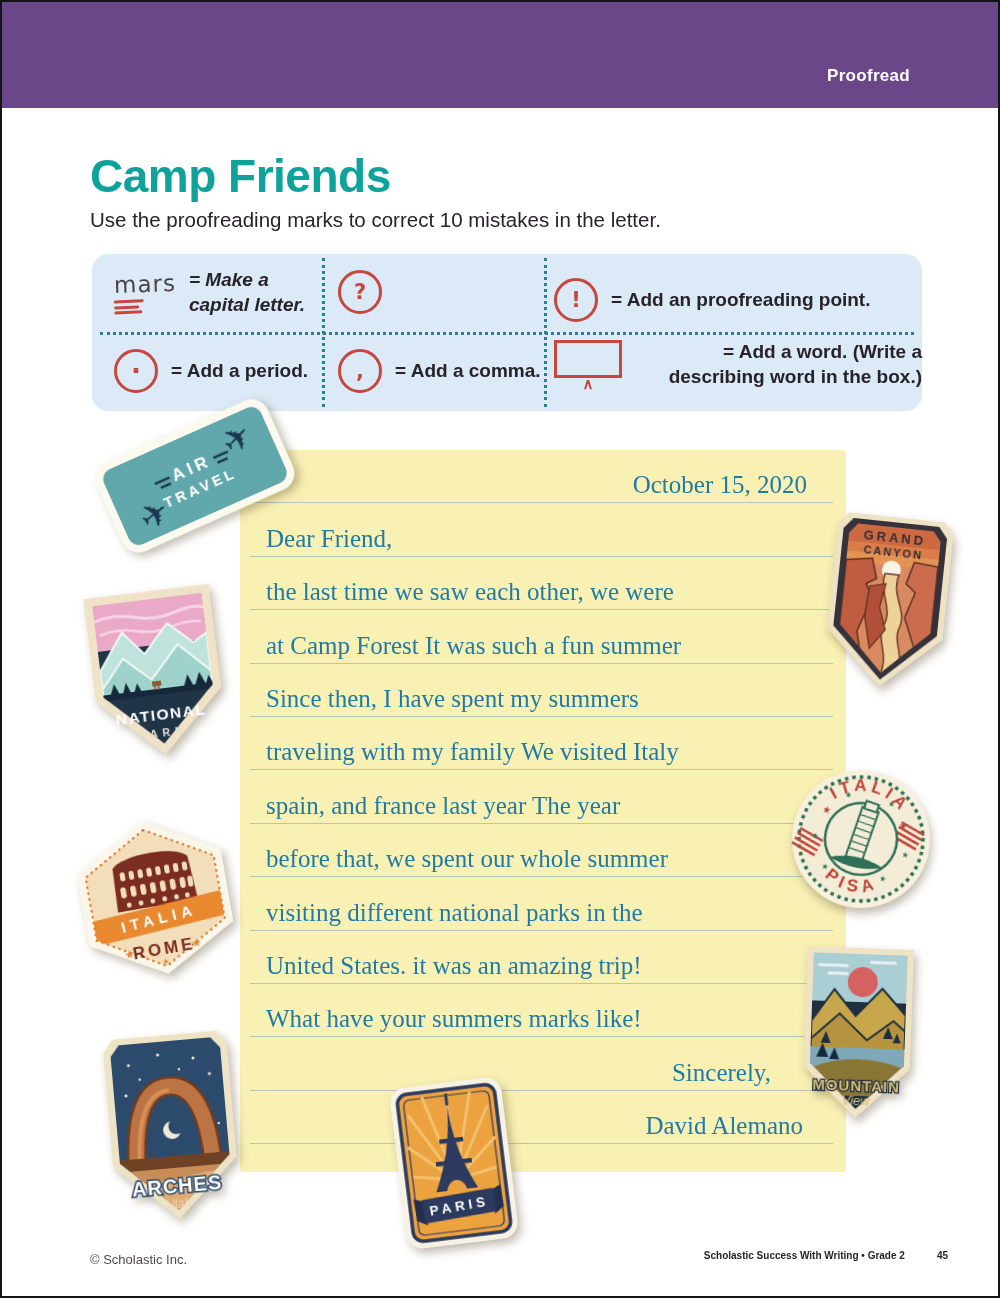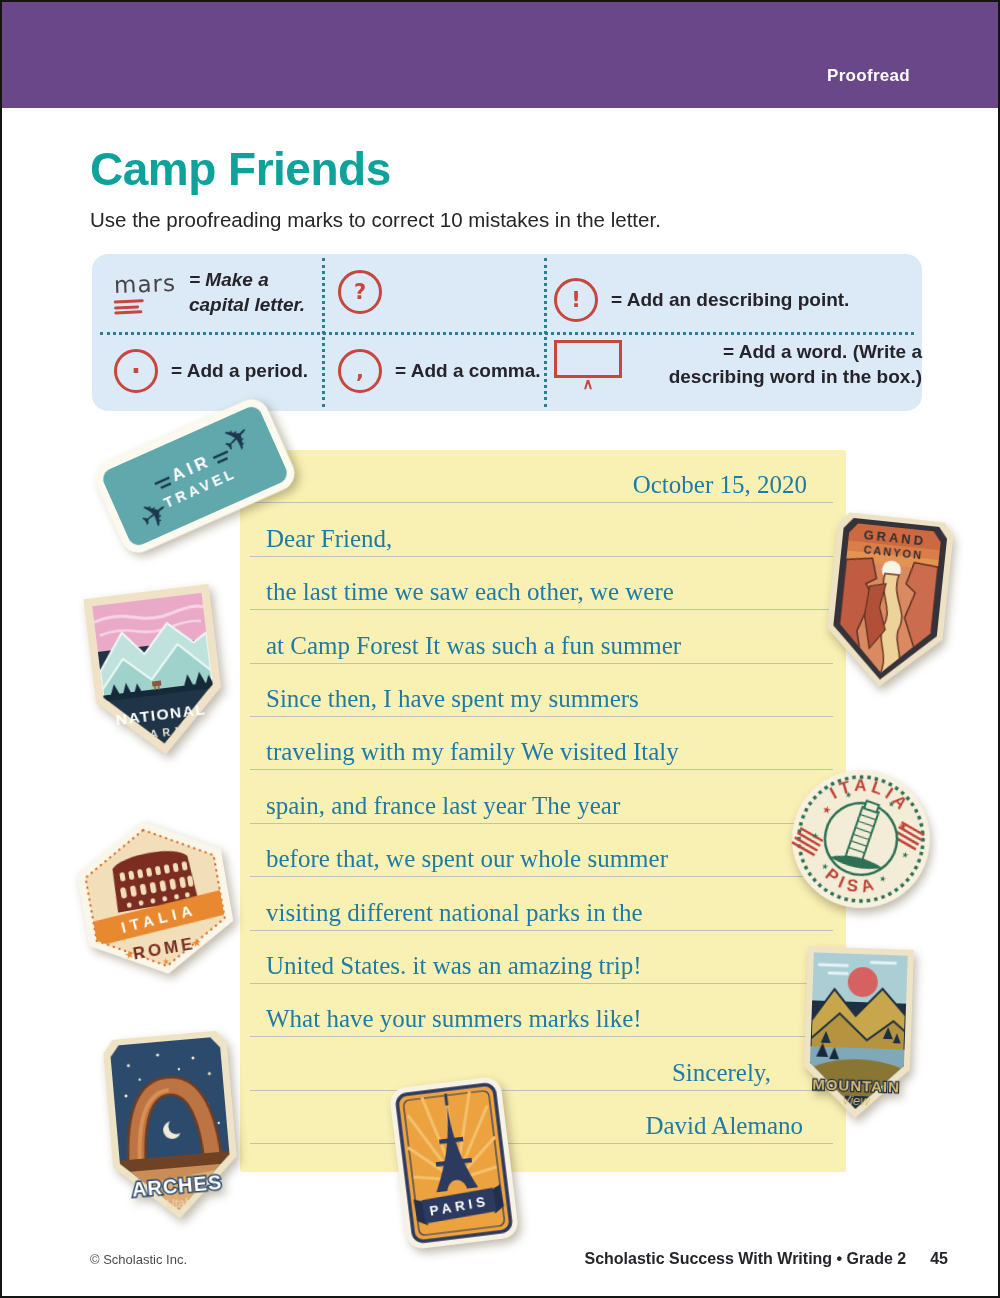--- a/index.html
+++ b/index.html
@@ -1,21 +1,21 @@
 <!DOCTYPE html>
 <html><head>
 <meta charset="utf-8">
 <style>
   html,body{margin:0;padding:0;background:#ffffff;}
   .page{position:relative;width:1000px;height:1298px;background:#ffffff;overflow:hidden;
         box-sizing:border-box;border:2px solid #141414;font-family:"Liberation Sans",sans-serif;padding-left:36px;}
   
   .band{position:absolute;left:0;top:0;width:100%;height:106px;background:#6a4789;}
   .band-label{position:absolute;right:88px;top:64px;color:#ffffff;font-size:17px;font-weight:bold;letter-spacing:.3px;}
-  .title{position:absolute;left:88px;top:140px;font-size:46px;font-weight:bold;color:#0ea29a;letter-spacing:-.5px;}
+  .title{position:absolute;left:88px;top:147px;font-size:46px;font-weight:bold;color:#0ea29a;letter-spacing:-.5px;}
   .instruction{position:absolute;left:88px;top:206px;font-size:20.5px;font-weight:normal;color:#27232a;}
   
   .legend{position:absolute;left:90px;top:252px;width:830px;height:157px;background:#dbeaf6;border-radius:16px;}
   .vsep{position:absolute;top:4px;bottom:4px;width:0;border-left:3px dotted #2f7d90;}
   .hsep{position:absolute;left:8px;right:8px;height:0;top:78px;border-top:3px dotted #2f7d90;}
   .cell{position:absolute;display:flex;align-items:center;gap:13px;}
   .cell .lbl{font-size:19px;font-weight:bold;color:#27232a;line-height:1.3;}
   .mark-circle{flex:0 0 auto;width:38px;height:38px;border:3px solid #c5473e;border-radius:50%;
     color:#c5473e;font-weight:bold;display:flex;align-items:center;justify-content:center;
     font-family:"DejaVu Sans",sans-serif;font-size:21px;}
@@ -39,22 +39,22 @@
     color:#1f7ba6;white-space:nowrap;}
   .l-date{justify-content:flex-end;padding-right:26px;}
   .l-closing{justify-content:flex-end;padding-right:62px;}
   .l-signature{justify-content:flex-end;padding-right:30px;}
   
   .sticker{position:absolute;z-index:5;filter:drop-shadow(3px 5px 5px rgba(90,75,45,.38));}
   .sticker svg{display:block;width:100%;height:100%;}
   .sticker text{font-family:"Liberation Sans",sans-serif;}
   
   .footer-left{position:absolute;left:88px;top:1250px;font-size:13px;color:#4e4a4a;}
-  .footer-right{position:absolute;right:50px;top:1248px;display:flex;gap:24px;align-items:baseline;
-    font-size:16px;font-weight:bold;color:#27232a;}
+  .footer-right{position:absolute;right:50px;top:1248px;display:flex;gap:32px;align-items:baseline;
+    font-size:10px;font-weight:bold;color:#27232a;}
 </style>
 </head>
 <body>
 
 <div class="page">
 
   <div class="band">
     <div class="band-label">Proofread</div>
   </div>
 
@@ -77,21 +77,21 @@
       </span>
       <span class="lbl" style="max-width:128px;font-style:italic;">= Make a capital letter.</span>
     </div>
 
     <div class="cell" style="left:246px;top:16px;">
       <span class="mark-circle">?</span>
     </div>
 
     <div class="cell" style="left:462px;top:24px;">
       <span class="mark-circle">!</span>
-      <span class="lbl">= Add an describing point.</span>
+      <span class="lbl">= Add an proofreading point.</span>
     </div>
 
     <div class="cell" style="left:22px;top:95px;">
       <span class="mark-circle dot">·</span>
       <span class="lbl">= Add a period.</span>
     </div>
 
     <div class="cell" style="left:246px;top:95px;">
       <span class="mark-circle">,</span>
       <span class="lbl">= Add a comma.</span>

